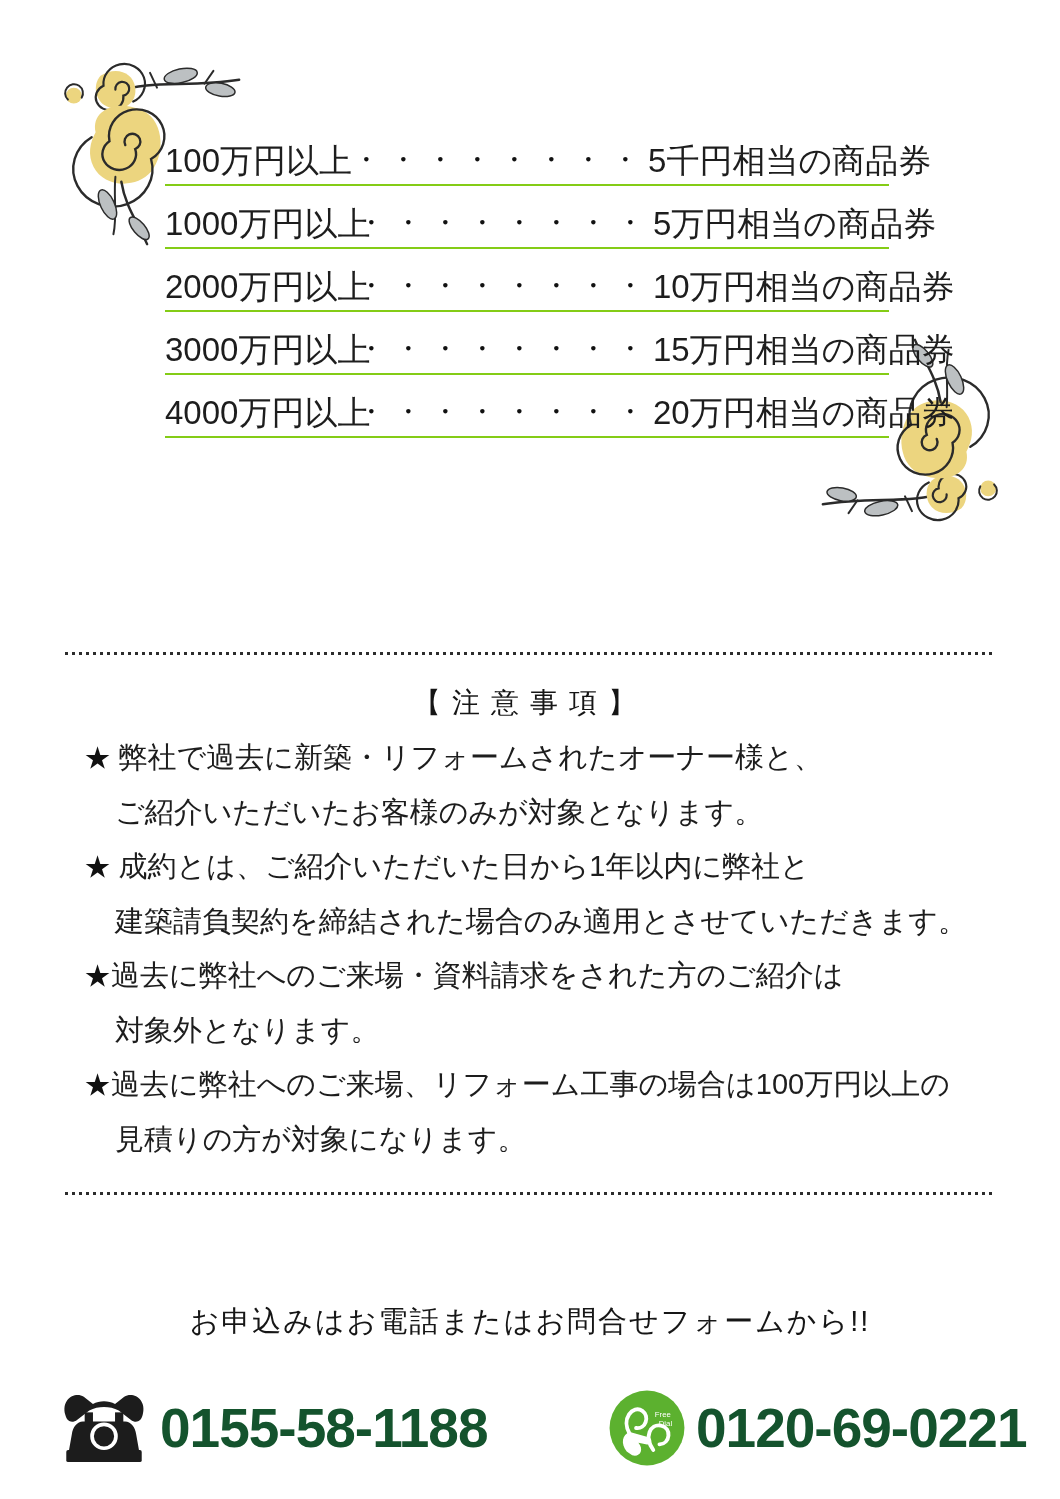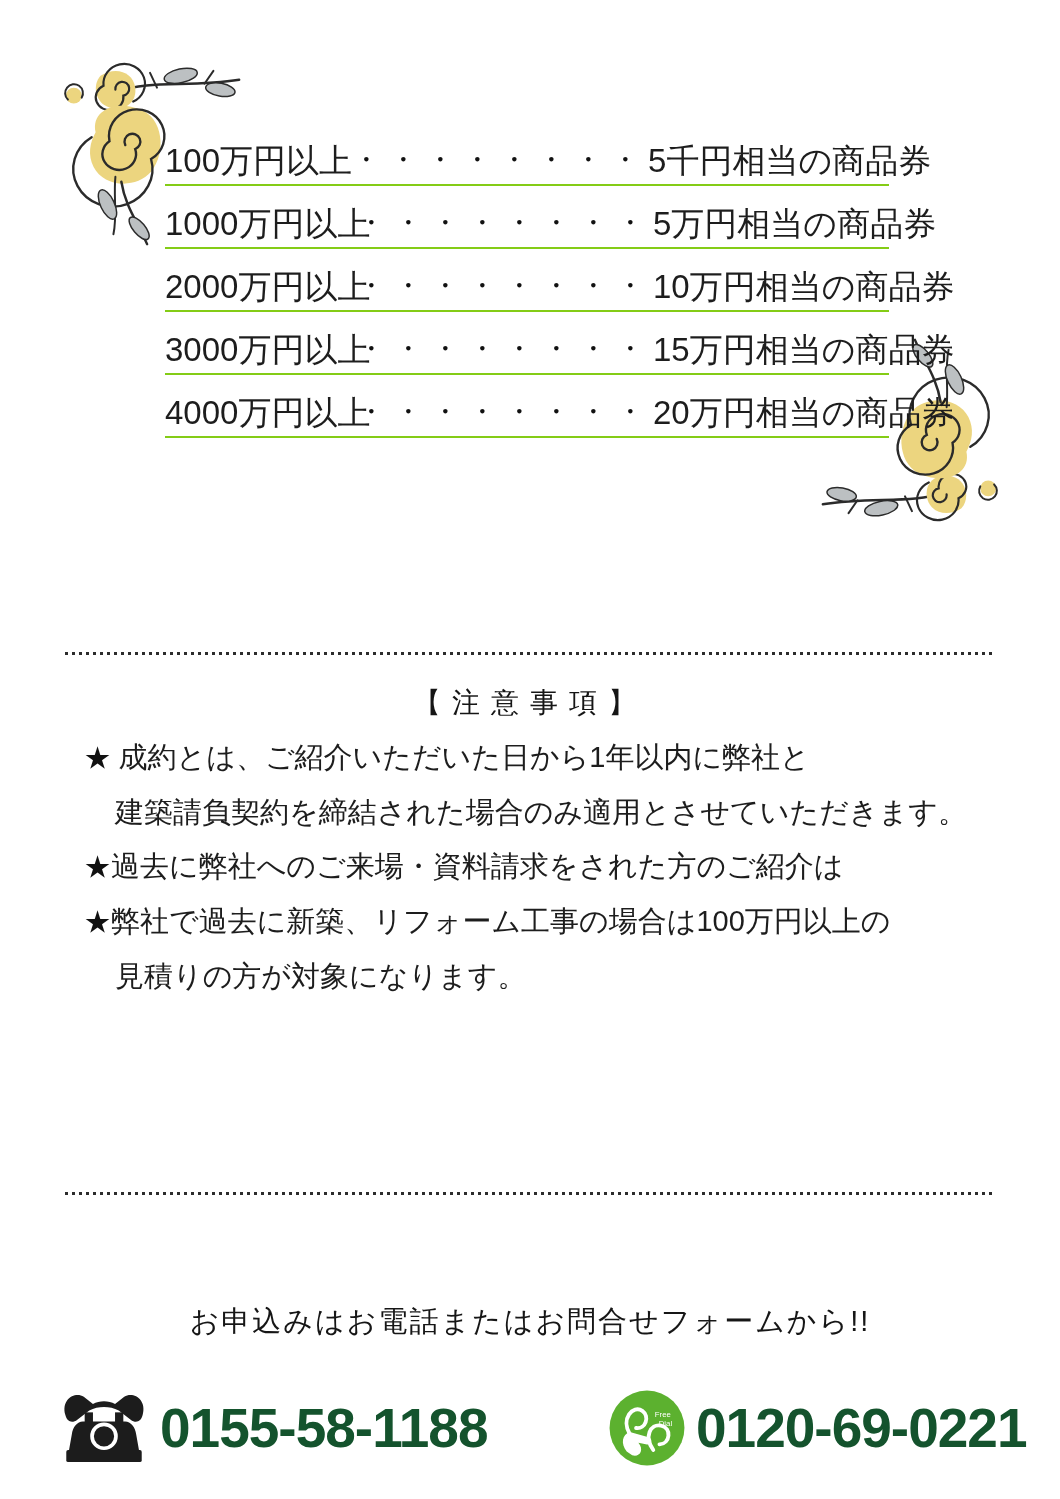--- a/index.html
+++ b/index.html
@@ -127,28 +127,33 @@
     </div>
   </div>
 
   <div class="divider first"></div>
   <div class="divider second"></div>
 
   <div class="notes-heading">【注意事項】</div>
 
   <div class="notes">
     <div>
+      <div class="note-line"><span class="star">★ </span><span>弊社で過去に新築・リフォームされたオーナー様と、</span></div>
+      <div class="note-line cont">ご紹介いただいたお客様のみが対象となります。</div>
+    </div>
+    <div>
       <div class="note-line"><span class="star">★ </span><span>成約とは、ご紹介いただいた日から1年以内に弊社と</span></div>
       <div class="note-line cont">建築請負契約を締結された場合のみ適用とさせていただきます。</div>
     </div>
     <div>
       <div class="note-line"><span class="star">★</span><span>過去に弊社へのご来場・資料請求をされた方のご紹介は</span></div>
+      <div class="note-line cont">対象外となります。</div>
     </div>
     <div>
-      <div class="note-line"><span class="star">★</span><span>弊社で過去に新築、リフォーム工事の場合は100万円以上の</span></div>
+      <div class="note-line"><span class="star">★</span><span>過去に弊社へのご来場、リフォーム工事の場合は100万円以上の</span></div>
       <div class="note-line cont">見積りの方が対象になります。</div>
     </div>
   </div>
 
   <div class="cta">お申込みはお電話またはお問合せフォームから!!</div>
 
   <div class="contact-group landline">
     <svg class="phone-icon-svg" viewBox="0 0 100 88">
       <path d="M8,30 C3,12 19,4 28,10 L38,18 C45,14 55,14 62,18 L72,10 C81,4 97,12 92,30 C90,38 84,39 79,35 L66,25 C56,20 44,20 34,25 L21,35 C16,39 10,38 8,30 Z" fill="#1c1c1c"></path>
       <rect x="29" y="27" width="9" height="13" fill="#1c1c1c"></rect>

